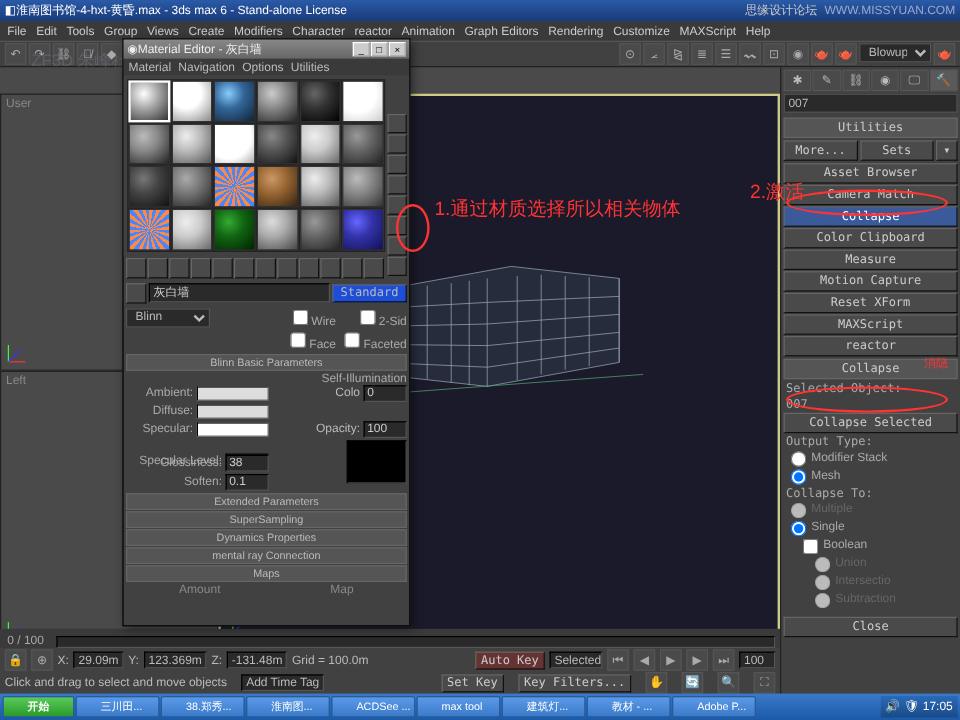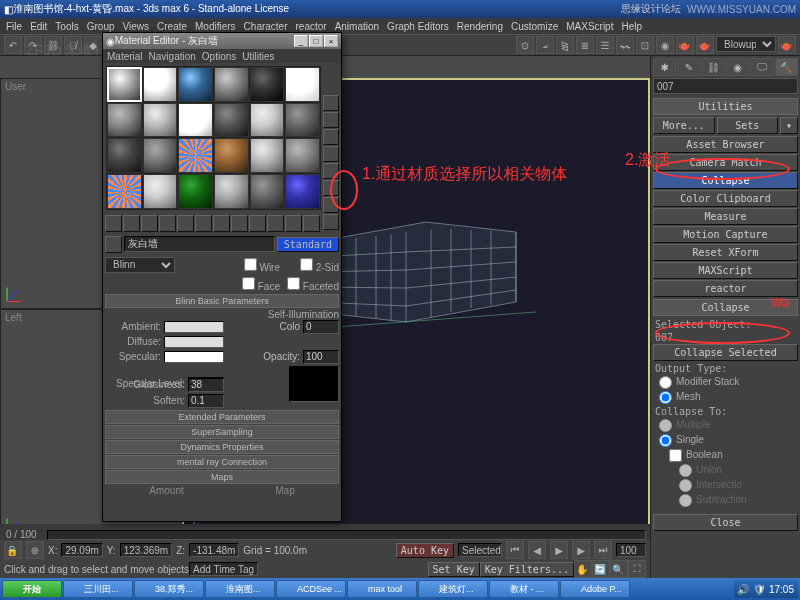--- a/index.html
+++ b/index.html
@@ -52,21 +52,21 @@
 .swatch{width:60px;height:12px;background:#ddd;border:1px inset #555}
 .spinner{width:36px;height:14px;background:#2a2a2a;border:1px inset #555;color:#ccc;padding:0 2px;display:flex;align-items:center}
 .rollout{background:#555;text-align:center;padding:1px;margin:1px 0;border:1px solid #666;font-size:9px}
 .annot{position:absolute;color:#f33;font-size:16px;z-index:20;pointer-events:none}
 .circle{position:absolute;border:2px solid #f33;border-radius:50%;z-index:20;pointer-events:none}
 .ellipse{position:absolute;border:2px solid #f33;border-radius:50%/50%;z-index:20;pointer-events:none}
 .watermark{position:absolute;color:rgba(200,200,255,.15);font-size:14px;z-index:5;pointer-events:none}
 .bottom-bar{position:absolute;left:0;right:150px;bottom:40px;height:20px;background:#414141;display:flex;align-items:center;padding:0 4px;gap:4px;font-family:monospace;font-size:9px}
 .time-slider{position:absolute;left:0;right:150px;bottom:60px;height:16px;background:#3a3a3a;display:flex;align-items:flex-end}
 .time-track{flex:1;height:10px;background:#2a2a2a;border:1px inset #555;margin:0 4px;position:relative}
-.status-bar{position:absolute;left:0;right:150px;bottom:22px;height:18px;background:#414141;display:flex;align-items:center;padding:0 4px;gap:0;font-family:monospace;font-size:9px}
+.status-bar{position:absolute;left:0;right:150px;bottom:22px;height:18px;background:#414141;display:flex;align-items:center;padding:0 4px;gap:12px;font-family:monospace;font-size:9px}
 .coord-box{background:#2a2a2a;border:1px inset #555;padding:0 3px;height:14px;display:flex;align-items:center}
 .taskbar{position:absolute;left:0;right:0;bottom:0;height:22px;background:linear-gradient(#3a7ac8,#1a5aa8);display:flex;align-items:center;gap:1px;padding:0 2px}
 .task-item{height:18px;background:linear-gradient(#5a9ae8,#3a7ac8);border:1px solid #2a5a98;border-radius:2px;padding:0 20px;display:flex;align-items:center;color:#fff;font-size:9px;max-width:70px;overflow:hidden;white-space:nowrap}
 .start{background:linear-gradient(#5aca5a,#2a9a2a);font-weight:bold}
 .tray{margin-left:auto;background:linear-gradient(#2a6ab8,#1a4a88);padding:0 4px;height:18px;display:flex;align-items:center;gap:3px;color:#fff}
 </style>
 </head>
 <body>
 
 <div class="win-title">

